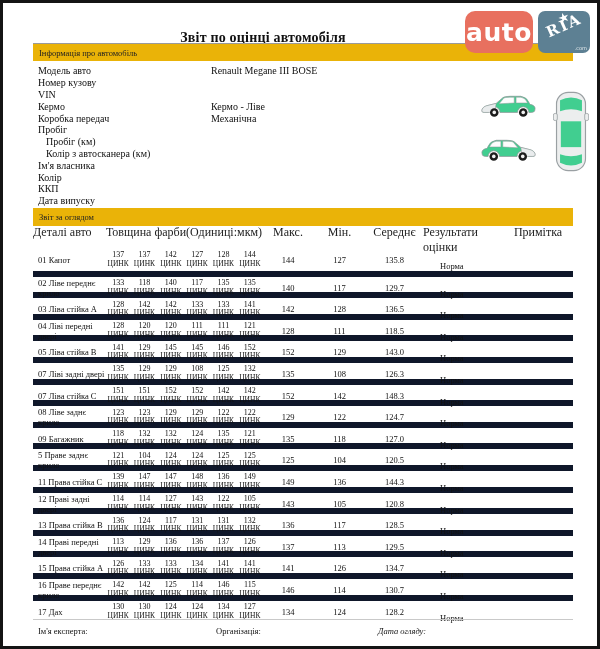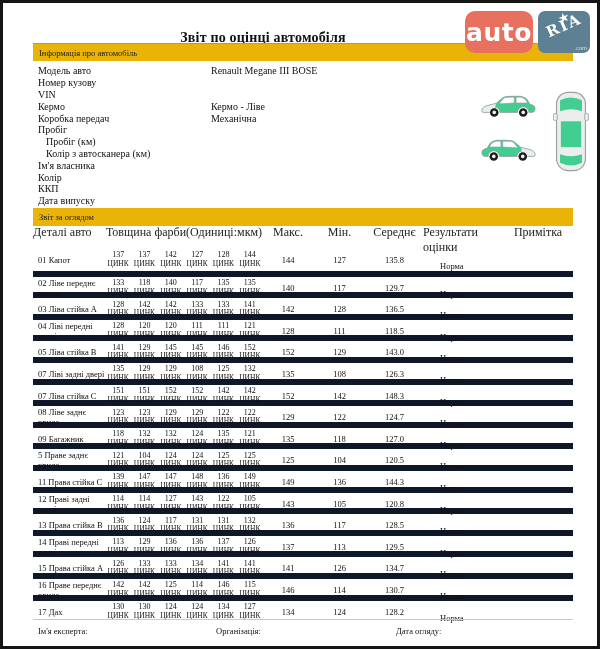--- a/index.html
+++ b/index.html
@@ -63,21 +63,21 @@
   .mval{font-size:8px;}
   .munit{font-size:7.5px;}
   .c-max,.c-min,.c-avg{text-align:center;}
   .c-result{padding-left:17px;margin-top:12px;}
   .c-note{text-align:center;}
   
   .footer{position:absolute;top:616px;left:30px;width:540px;height:26px;border-top:1px solid #c9c9c9;}
   .footer span{position:absolute;top:6px;font-size:8.5px;}
   .f-expert{left:5px;}
   .f-org{left:183px;}
-  .f-date{left:363px;}
+  .f-date{left:345px;font-style:italic;}
 </style>
 </head>
 <body>
 
 <div class="page">
 
   <div class="title">Звіт по оцінці автомобіля</div>
 
   <div class="logo">
     <div class="logo-auto" style="background: rgb(232, 112, 95);">

